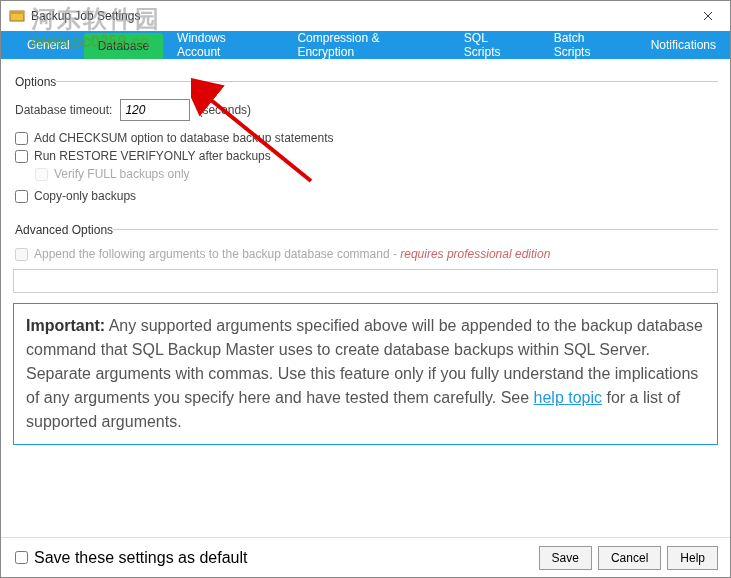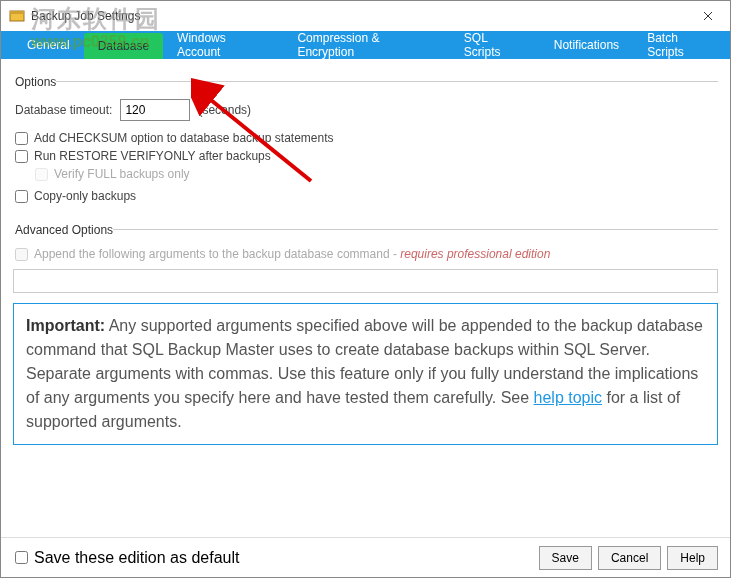--- a/index.html
+++ b/index.html
@@ -19,21 +19,21 @@
 .tab.active { background: #22c55e; color: #333; border-radius: 3px 3px 0 0; margin-top: 2px; }
 
 .content { padding: 10px 12px; font-size: 12px; color: #444; }
 
 .fieldset-label { font-size: 12px; color: #333; margin: 6px 0 4px 2px; }
 .fieldset-head { display: flex; align-items: center; }
 .fieldset-head .line { flex: 1; height: 1px; background: #ccc; }
 
 .row { display: flex; align-items: center; margin: 6px 0 10px 2px; }
 .row label { margin-right: 8px; }
-.row input[type=text] { width: 70px; height: 22px; border: 1px solid #888; padding: 7px 4px; font-size: 12px; }
+.row input[type=text] { width: 70px; height: 22px; border: 1px solid #888; padding: 7px 4px; font-size: 12px; font-style: italic; }
 .row .unit { margin-left: 8px; color: #444; }
 
 .chk-row { display: flex; align-items: center; margin: 4px 0 4px 2px; }
 .chk-row input[type=checkbox] { width: 13px; height: 13px; margin-right: 6px; }
 .chk-row.ind { margin-left: 22px; }
 .chk-row.disabled { color: #aaa; }
 .chk-row.ind.disabled input { opacity: .5; }
 
 .adv-input { width: 100%; height: 24px; border: 1px solid #ccc; margin: 4px 0 10px 0; padding: 0 6px; font-size: 12px; color: #aaa; background: #fff; }
 .adv-placeholder { color: #aaa; }
@@ -70,22 +70,22 @@
       </svg>
   </div>
 </div>
 
 <div class="tabbar">
   <div class="tab">General</div>
   <div class="tab active">Database</div>
   <div class="tab">Windows Account</div>
   <div class="tab">Compression &amp; Encryption</div>
   <div class="tab">SQL Scripts</div>
+  <div class="tab">Batch Scripts</div>
   <div class="tab">Notifications</div>
-  <div class="tab">Batch Scripts</div>
 </div>
 
 <div class="content">
 
   <div class="fieldset-head">
     <span class="fieldset-label">Options</span>
     <span class="line"></span>
   </div>
 
   <div class="row">
@@ -135,19 +135,19 @@
       <marker id="ah" markerWidth="10" markerHeight="10" refX="2" refY="5" orient="auto">
         <path d="M0,0 L10,5 L0,10 Z" fill="#d00"></path>
       </marker>
     </defs>
   <line x1="120" y1="120" x2="15" y2="35" stroke="#d00" stroke-width="4" marker-end="url(#ah)"></line>
 </svg>
 
 <div class="footer">
   <div class="chk-row">
     <input type="checkbox" style="">
-    <span>Save these edition as default</span>
+    <span>Save these settings as default</span>
   </div>
   <div class="spacer"></div>
   <button class="btn">Save</button>
   <button class="btn">Cancel</button>
   <button class="btn">Help</button>
 </div>
 
 </body></html>

